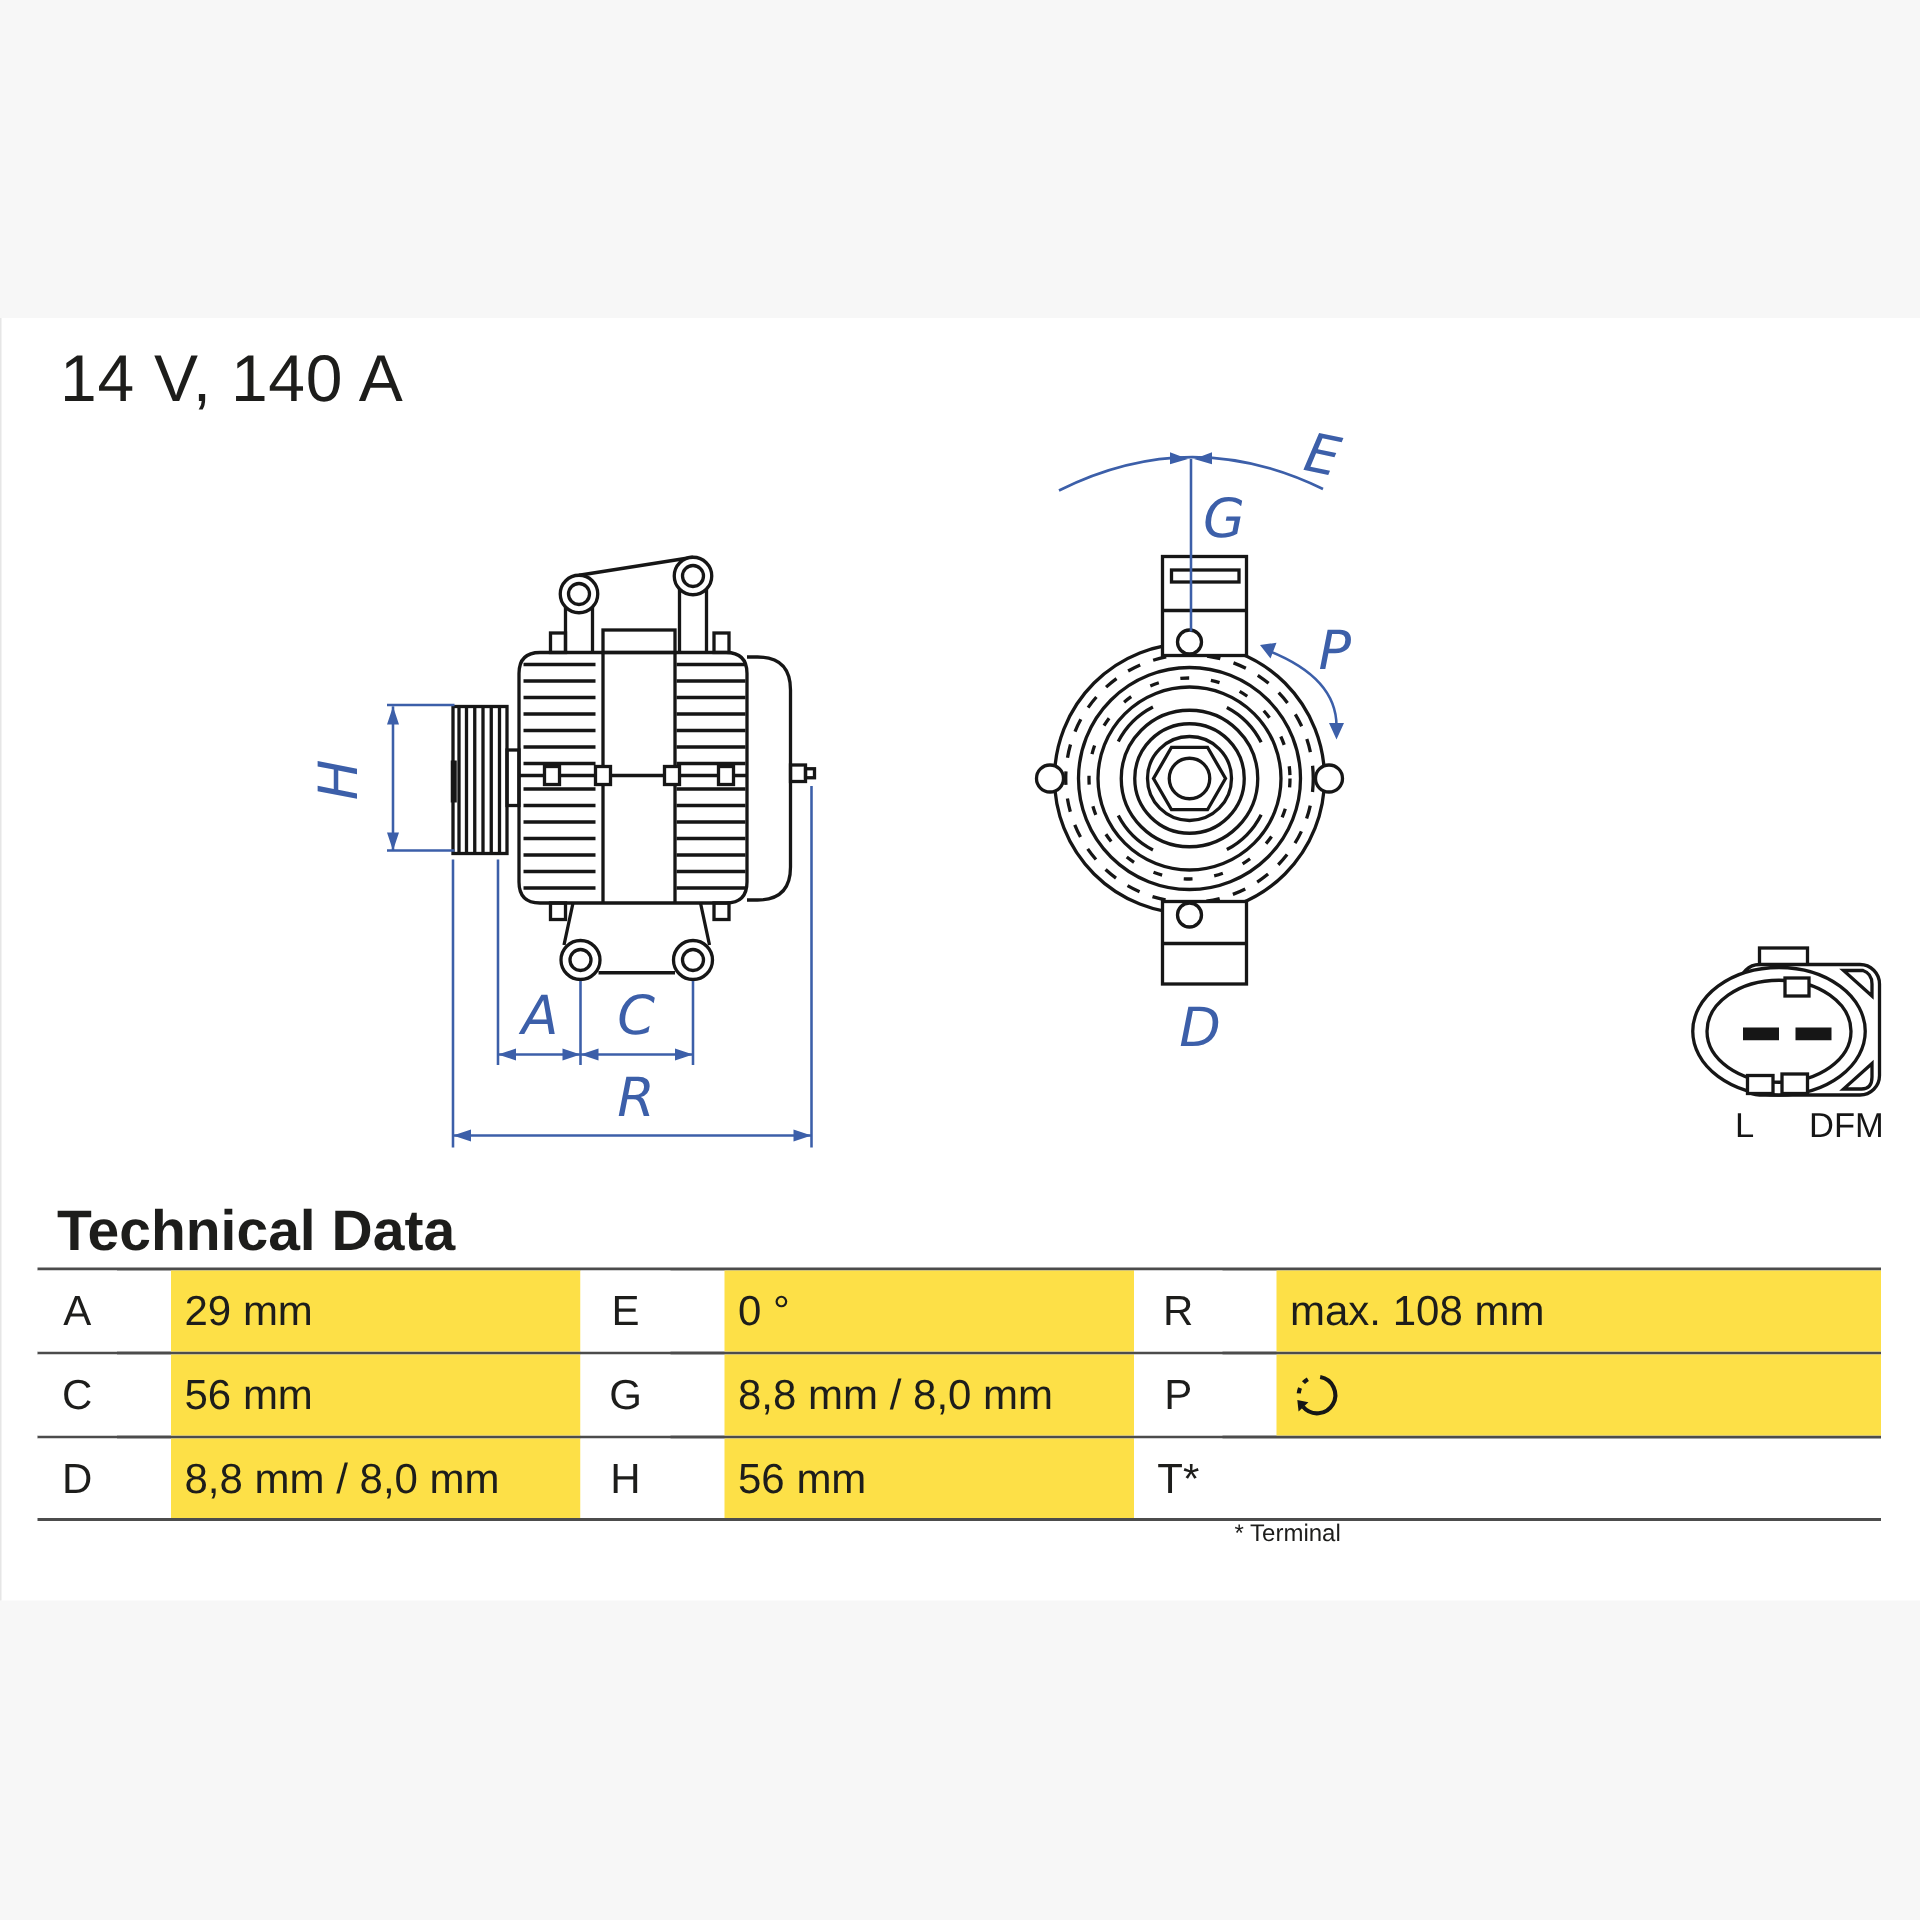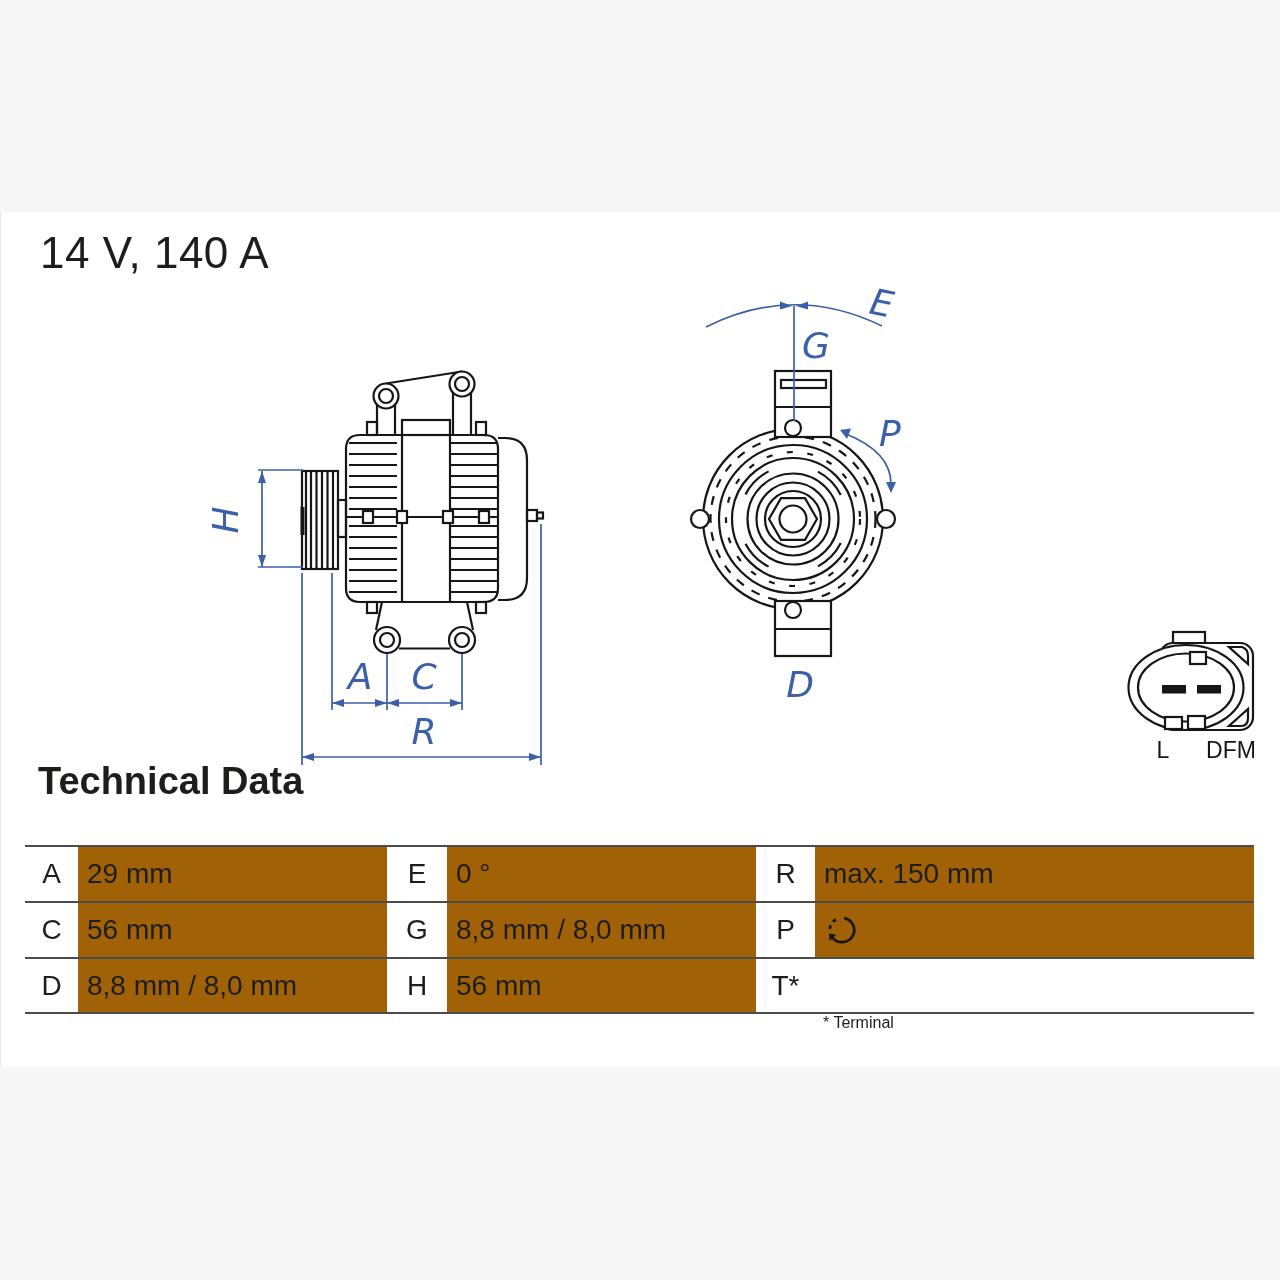--- a/index.html
+++ b/index.html
@@ -1,27 +1,27 @@
 <!DOCTYPE html>
 <html><head>
 <meta charset="utf-8">
 <style>
   html,body{margin:0;padding:0;}
   body{width:1280px;height:1280px;background:#f7f7f7;font-family:"Liberation Sans",sans-serif;color:#1d1d1b;}
   .canvas{position:relative;width:1280px;height:1118px;background:#f7f7f7;overflow:hidden;}
   .content{position:absolute;left:0;top:212px;width:1280px;height:855px;background:#ffffff;border-left:1px solid #e6e6e6;}
   .title{position:absolute;left:40px;top:228px;font-size:44px;font-weight:400;letter-spacing:.5px;color:#1d1d1b;}
-  .heading{position:absolute;left:38px;top:760px;font-size:38px;font-weight:700;color:#1d1d1b;}
+  .heading{position:absolute;left:38px;top:800px;font-size:38px;font-weight:700;color:#1d1d1b;}
   .drawing{position:absolute;left:0;top:212px;width:1280px;height:855px;}
   .tech-table{position:absolute;left:25px;top:845px;width:1229px;}
   .t-row{display:grid;grid-template-columns:53px 309px 60px 309px 59px 439px;height:54px;border-top:2px solid #4c4c4c;}
   .t-row:last-child{border-bottom:2px solid #4c4c4c;height:53px;}
   .cell{display:flex;align-items:center;font-size:28px;}
   .lbl{background:#ffffff;justify-content:center;}
-  .val{background:#a16207;padding-left:9px;}
+  .val{background:#fde047;padding-left:9px;margin-left:36px;}
   .footnote{position:absolute;left:823px;top:1014px;font-size:16px;color:#1d1d1b;}
   .roticon{width:36px;height:36px;display:block;}
   
   .bk{stroke:#161616;fill:none;stroke-width:2.2px;}
   .bkf{stroke:#161616;fill:#ffffff;stroke-width:2.2px;}
   .bl{stroke:#3c5fa9;fill:none;stroke-width:1.7px;}
   .blf{fill:#3c5fa9;stroke:none;}
   .dimtxt{font-family:"DejaVu Sans",sans-serif;font-style:italic;font-size:36px;fill:#3c5fa9;}
   .contxt{font-family:"Liberation Sans",sans-serif;font-size:23px;fill:#161616;}
 </style>
@@ -164,21 +164,21 @@
 
   <div class="heading">Technical Data</div>
 
   <div class="tech-table">
     <div class="t-row">
       <div class="cell lbl">A</div>
       <div class="cell val">29 mm</div>
       <div class="cell lbl">E</div>
       <div class="cell val">0 °</div>
       <div class="cell lbl">R</div>
-      <div class="cell val">max. 150 mm</div>
+      <div class="cell val">max. 108 mm</div>
     </div>
     <div class="t-row">
       <div class="cell lbl">C</div>
       <div class="cell val">56 mm</div>
       <div class="cell lbl">G</div>
       <div class="cell val">8,8 mm / 8,0 mm</div>
       <div class="cell lbl">P</div>
       <div class="cell val">
         <svg class="roticon" viewBox="0 0 34 34">
           <path d="M19,5.7 A11.5,11.5 0 1 1 8.2,24.4" fill="none" stroke="#161616" stroke-width="2.6"></path>

